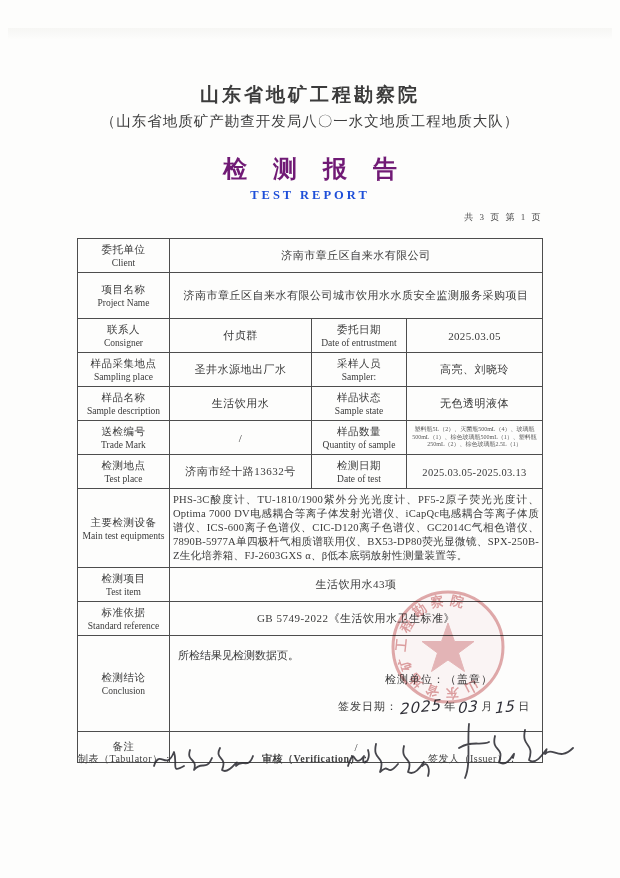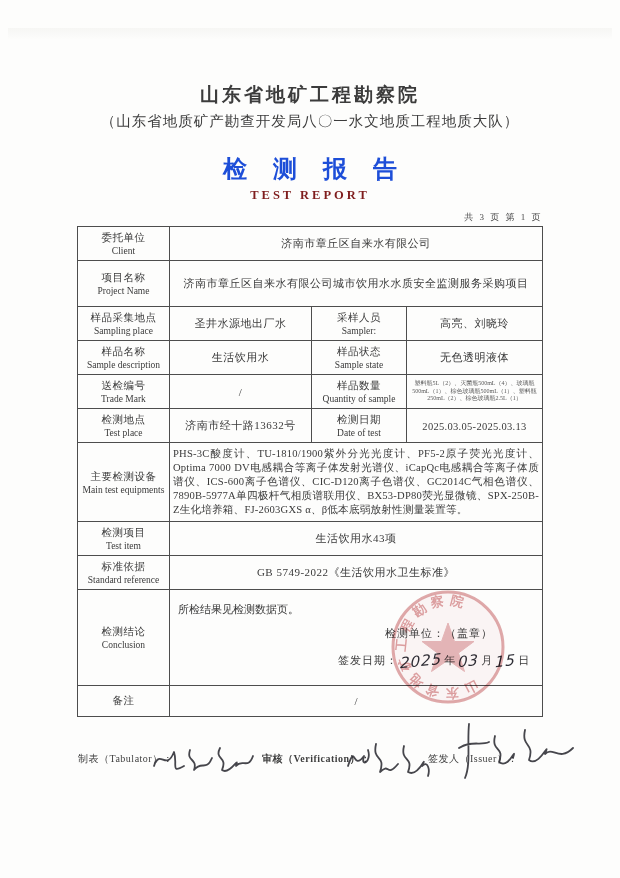--- a/index.html
+++ b/index.html
@@ -17,28 +17,28 @@
   .org-name {
     padding-top:82px; font-size:19px; font-weight:bold; letter-spacing:3px;
     color:#3c3c3c;
   }
   .org-sub {
     margin-top:4px; font-size:14.5px; font-weight:normal; letter-spacing:1px;
     color:#3c3c3c;
   }
   .title-cn {
     margin-top:22px; font-size:24px; font-weight:bold; letter-spacing:26px;
-    padding-left:26px; color:#1d4ed8;
+    padding-left:26px; color:#701a75;
   }
   .title-en {
     margin-top:3px; font-size:12.5px; font-weight:bold; letter-spacing:3px;
-    color:#7f1d1d;
+    color:#1d4ed8;
   }
   .page-info {
-    width:465px; margin:8px auto 2px auto; text-align:right; font-size:9px;
+    width:465px; margin:8px auto 14px auto; text-align:right; font-size:9px;
     color:#4a4a4a; letter-spacing:2px;
   }
   table.report {
     width:465px; margin:0 auto; border-collapse:collapse;
     border:1.5px solid #454545; table-layout:fixed;
   }
   table.report td {
     border:1px solid #4d4d4d; text-align:center; vertical-align:middle;
     font-size:11px; color:#3a3a3a; padding:4px 3px; overflow:hidden;
   }
@@ -99,20 +99,32 @@
     </tr>
 
     <tr style="height:46px">
       <td class="lc">
         <div class="cn">项目名称</div>
         <div class="en">Project Name</div>
       </td>
       <td colspan="3"><span class="val">济南市章丘区自来水有限公司城市饮用水水质安全监测服务采购项目</span></td>
     </tr>
 
+    <tr style="height:28px">
+      <td class="lc">
+        <div class="cn">联系人</div>
+        <div class="en">Consigner</div>
+      </td>
+      <td><span class="val">付贞群</span></td>
+      <td class="lc">
+        <div class="cn">委托日期</div>
+        <div class="en">Date of entrustment</div>
+      </td>
+      <td><span class="val mono-val">2025.03.05</span></td>
+    </tr>
 
 
 
     <tr style="height:29px">
       <td class="lc">
         <div class="cn">样品采集地点</div>
         <div class="en">Sampling place</div>
       </td>
       <td><span class="val">圣井水源地出厂水</span></td>
       <td class="lc">

